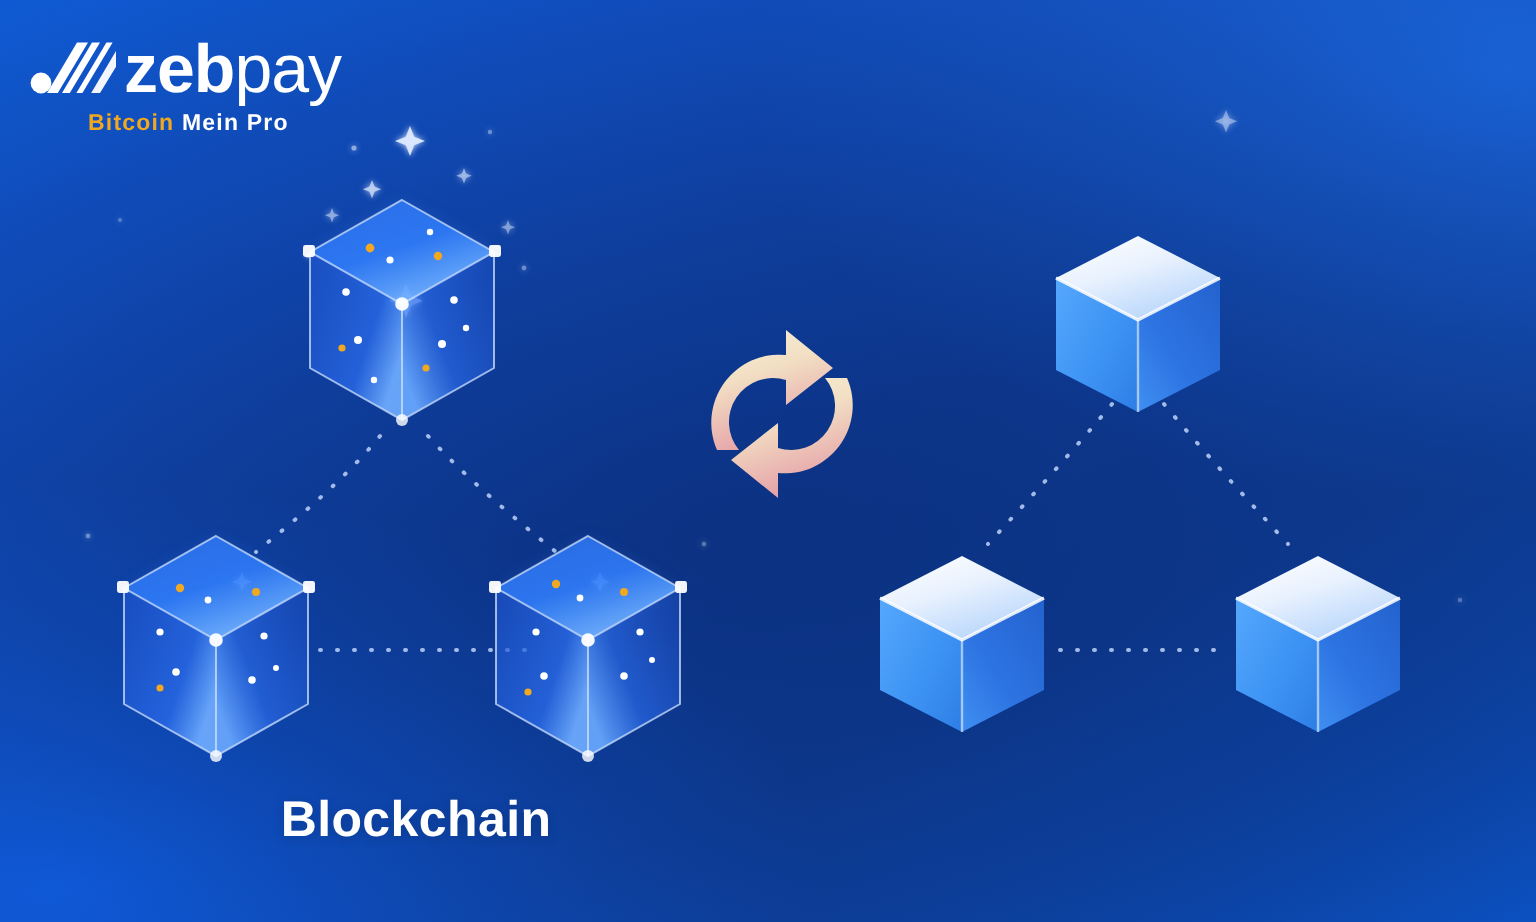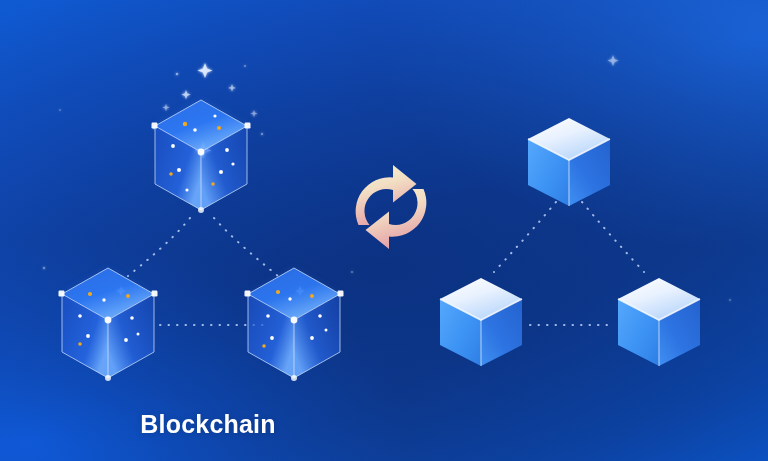--- a/index.html
+++ b/index.html
@@ -47,21 +47,20 @@
 
   
   #sync{position:absolute;left:349px;top:159px;width:84px;height:96px;}
 
   
   .caption{
     position:absolute;
     font-size:25px;line-height:30px;font-weight:700;
     color:#ffffff;letter-spacing:0.2px;text-align:center;
     text-shadow:0 1px 6px rgba(0,0,0,0.18);
-    margin-top:14px;
   }
   #cap-block{left:88px;top:395px;width:240px;}
   #cap-side{left:452px;top:395px;width:240px;}
 </style>
 </head>
 <body>
 
 <div id="stage">
 
   <svg class="conn" viewBox="0 0 768 461">
@@ -107,20 +106,34 @@
       <path d="M214 218 C 234 240, 256 258, 278 276"></path>
 
       <path d="M160 325 L 268 325"></path>
 
       <path d="M556 202 C 536 226, 516 248, 494 272"></path>
       <path d="M582 202 C 602 226, 622 248, 644 272"></path>
       <path d="M530 325 L 608 325"></path>
     </g>
   </svg>
 
+  <div id="logo">
+    <svg class="logo-mark" viewBox="0 0 44 28">
+      <g fill="#ffffff">
+        <circle cx="6.5" cy="21.5" r="5.2"></circle>
+        <path d="M9.5 26.5 L24.5 1.2 L30.0 1.2 L14.9 26.5 Z"></path>
+        <path d="M17.0 26.5 L32.0 1.2 L36.0 1.2 L20.9 26.5 Z"></path>
+        <path d="M24.2 26.5 L39.2 1.2 L42.3 1.2 L27.2 26.5 Z"></path>
+        <path d="M31.6 26.5 L44.8 4.2 L44.8 12.0 L36.0 26.5 Z" opacity="0.95"></path>
+      </g>
+    </svg>
+    <div class="logo-word"><span>zeb</span><span class="pay">pay</span></div>
+    <div class="logo-tag"><span class="bit">Bitcoin</span>
+      <span class="rest">Mein Pro</span></div>
+  </div>
 
   <svg width="0" height="0" style="position:absolute">
     <defs>
 
       <linearGradient id="gTopGlass" x1="0%" y1="0%" x2="60%" y2="100%">
         <stop offset="0%" stop-color="#2f74f0" stop-opacity="0.80"></stop>
         <stop offset="55%" stop-color="#2e7bf8" stop-opacity="0.88"></stop>
         <stop offset="100%" stop-color="#78b6ff" stop-opacity="0.95"></stop>
       </linearGradient>
       <linearGradient id="gLeftGlass" x1="0%" y1="0%" x2="100%" y2="60%">

